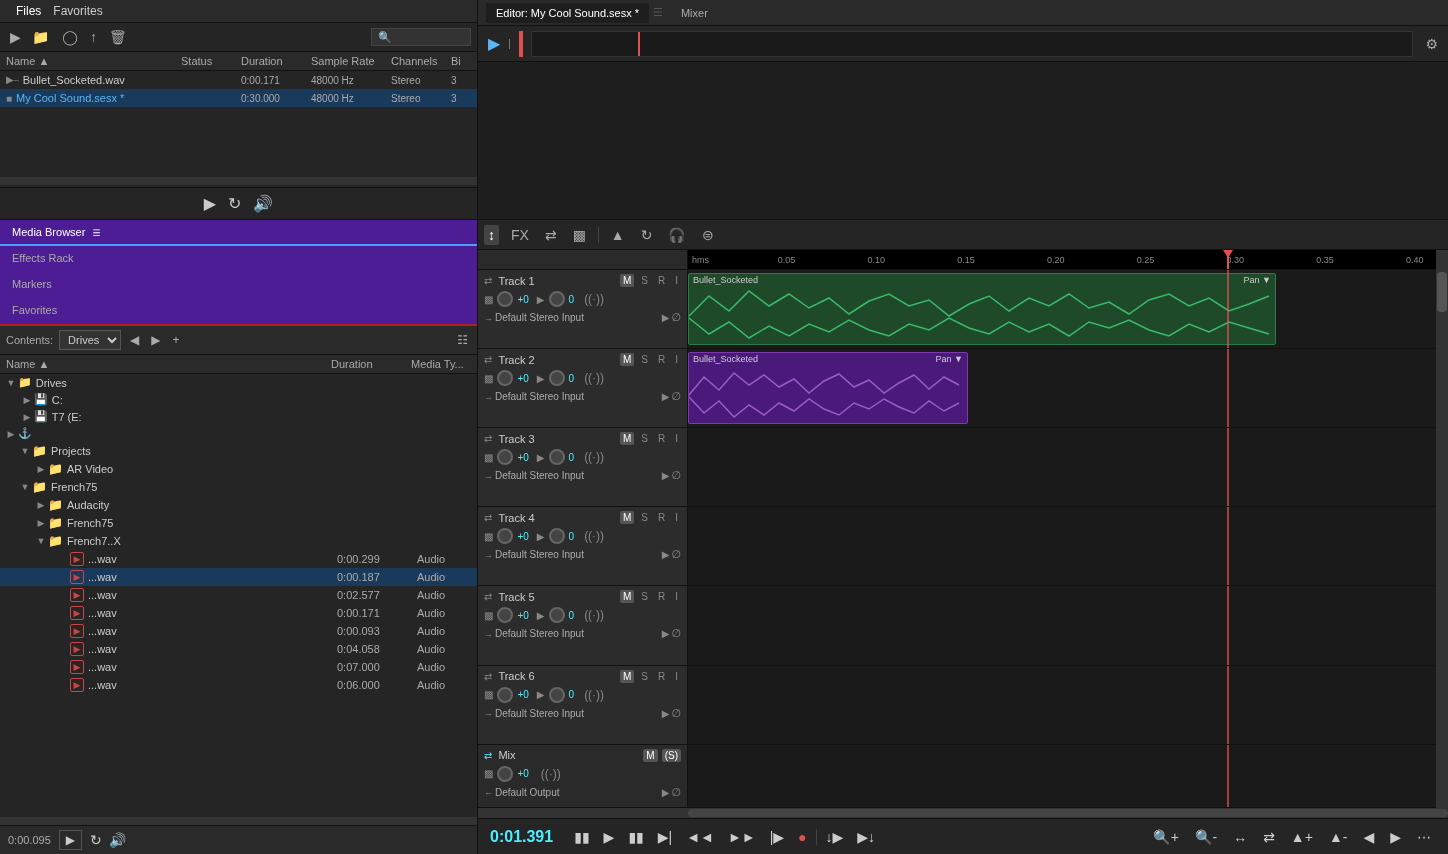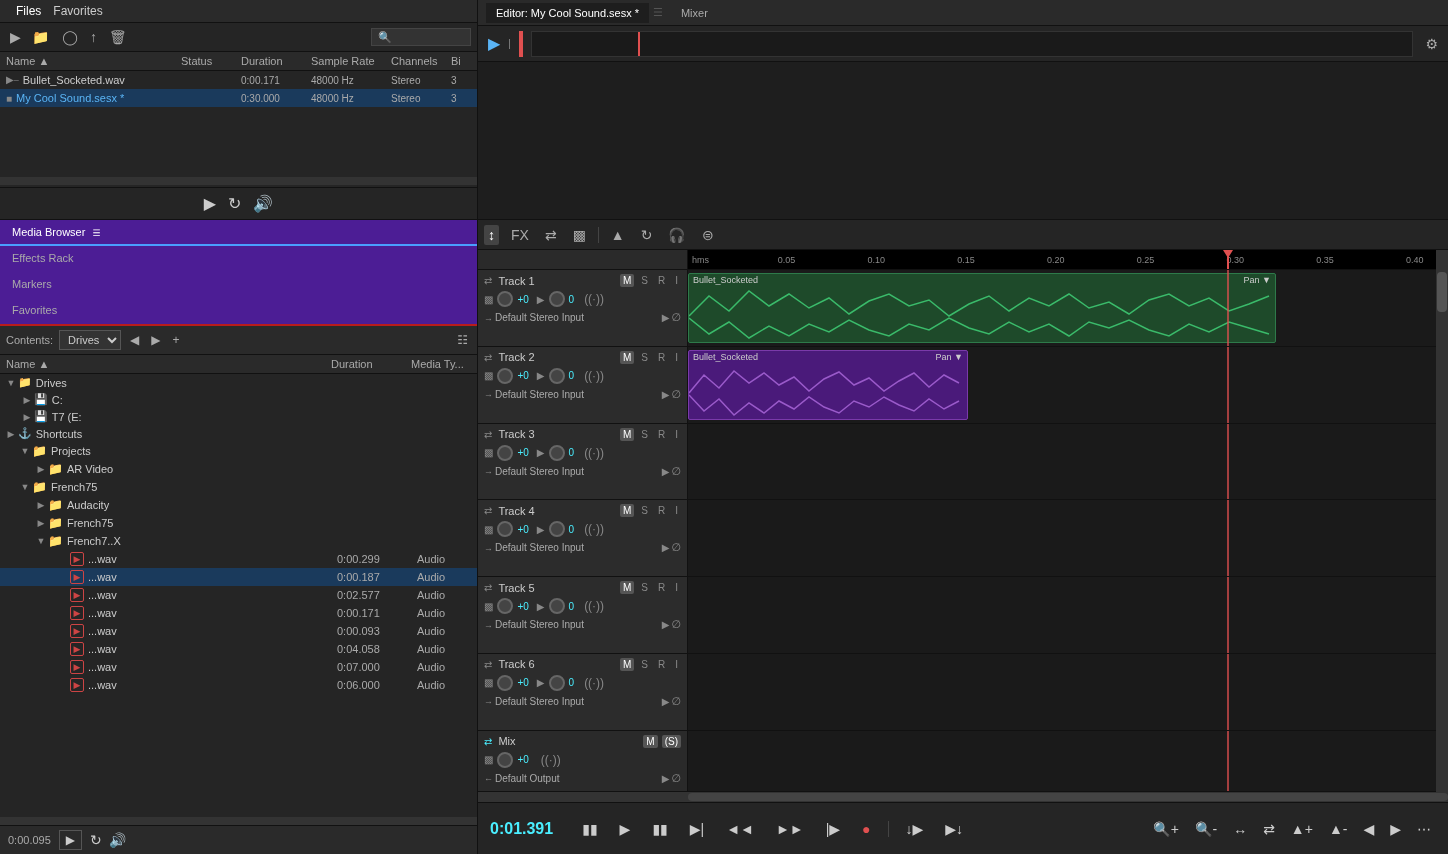--- a/index.html
+++ b/index.html
@@ -105,21 +105,21 @@
     .pan-knob { width: 16px; height: 16px; border-radius: 50%; background: #444; border: 2px solid #666; display: inline-block; }
     .track-input { font-size: 10px; color: #aaa; display: flex; align-items: center; gap: 2px; margin-top: 2px; }
     .input-arrow { color: #888; font-size: 9px; }
     .mute-icon { color: #888; font-size: 11px; }
     .track-wave-area { flex: 1; background: #1a1a1a; position: relative; overflow: hidden; }
 
     
     .mix-track { height: 80px; border-bottom: 1px solid #111; display: flex; }
 
     
-    .bottom-transport { height: 52px; background: #252525; border-top: 1px solid #111; display: flex; align-items: center; padding: 12px 12px; gap: 12px; }
+    .bottom-transport { height: 36px; background: #252525; border-top: 1px solid #111; display: flex; align-items: center; padding: 12px 12px; gap: 4px; }
     .transport-time { color: #4aeeff; font-size: 16px; font-weight: bold; margin-right: 12px; }
     .t-btn { background: none; border: none; color: #ccc; cursor: pointer; font-size: 14px; padding: 2px 5px; }
     .t-btn.rec { color: #e05050; }
     .t-btn-sep { width: 1px; height: 16px; background: #444; }
     .t-right-tools { margin-left: auto; display: flex; gap: 6px; }
 
     
     .tree-area::-webkit-scrollbar { width: 8px; }
     .tree-area::-webkit-scrollbar-track { background: #222; }
     .tree-area::-webkit-scrollbar-thumb { background: #444; }
@@ -241,21 +241,20 @@
 
         <div class="tree-item" style="padding-left:20px;">
           <span class="tree-toggle">▶</span>
           <span class="tree-icon drive-icon">💾</span>
           <span class="tree-label">T7 (E:</span>
         </div>
 
         <div class="tree-item" style="padding-left:4px;">
           <span class="tree-toggle">▶</span>
           <span class="tree-icon">⚓</span>
-          <span class="tree-label">Shortcuts</span>
         </div>
 
         <div class="tree-item" style="padding-left:18px;">
           <span class="tree-toggle">▼</span>
           <span class="tree-icon folder-icon">📁</span>
           <span class="tree-label">Projects</span>
         </div>
 
         <div class="tree-item" style="padding-left:34px;">
           <span class="tree-toggle">▶</span>

